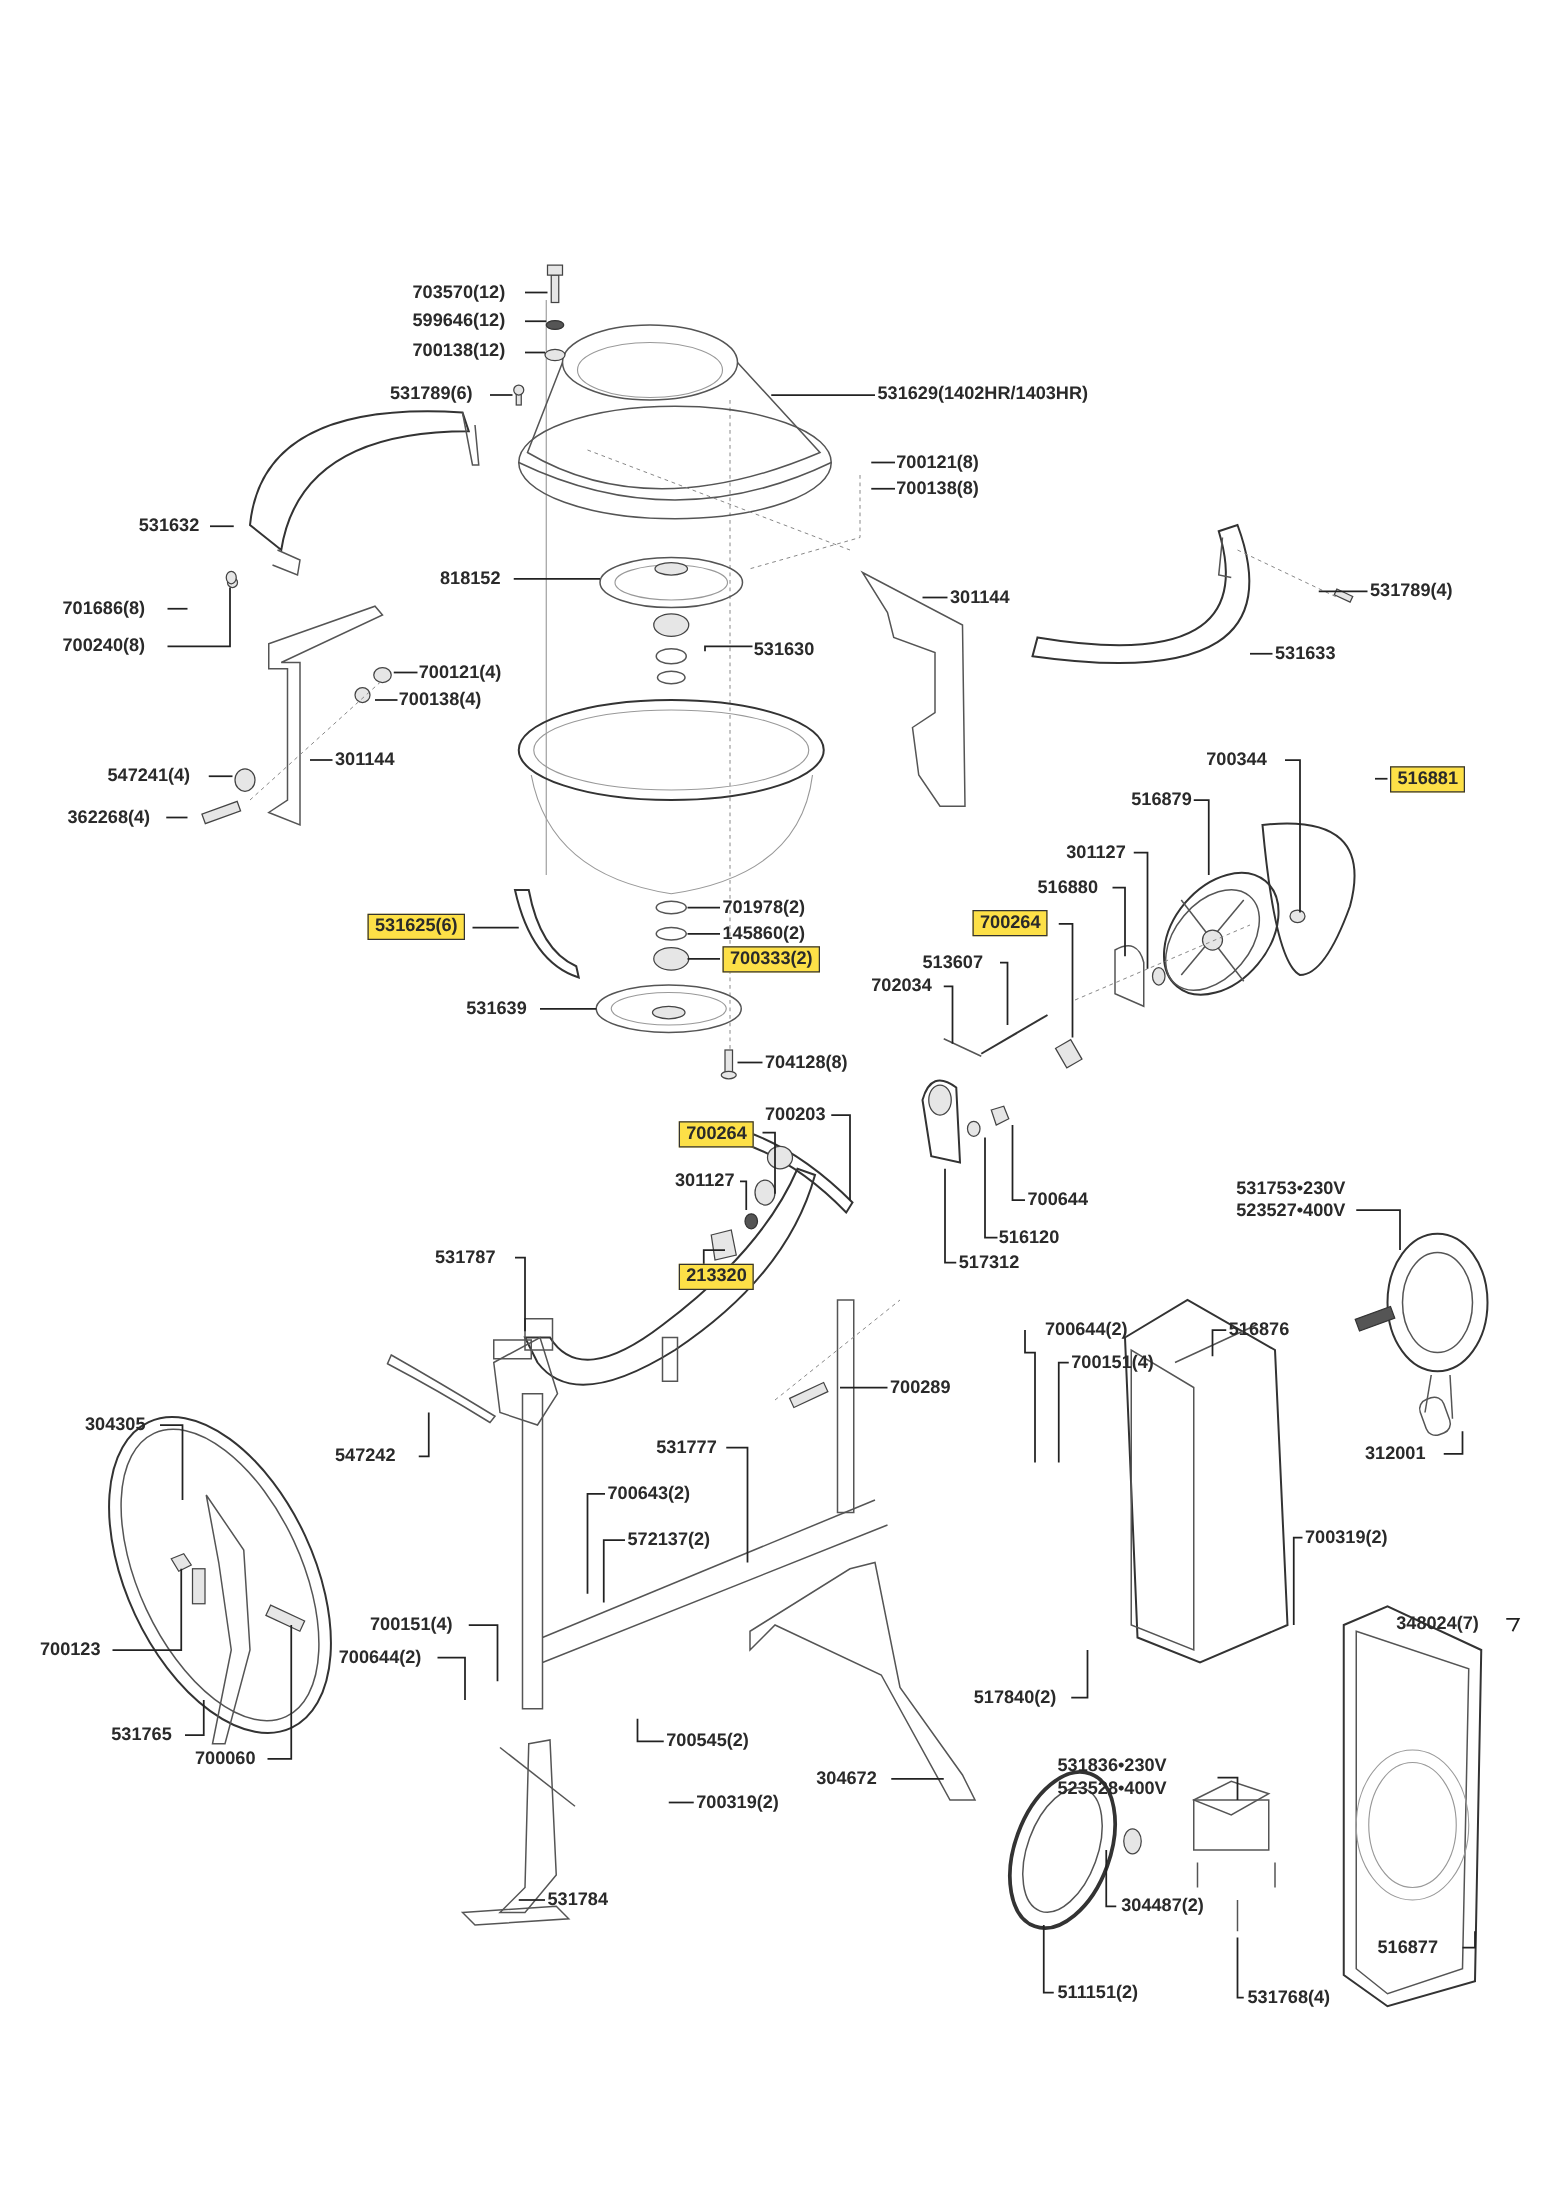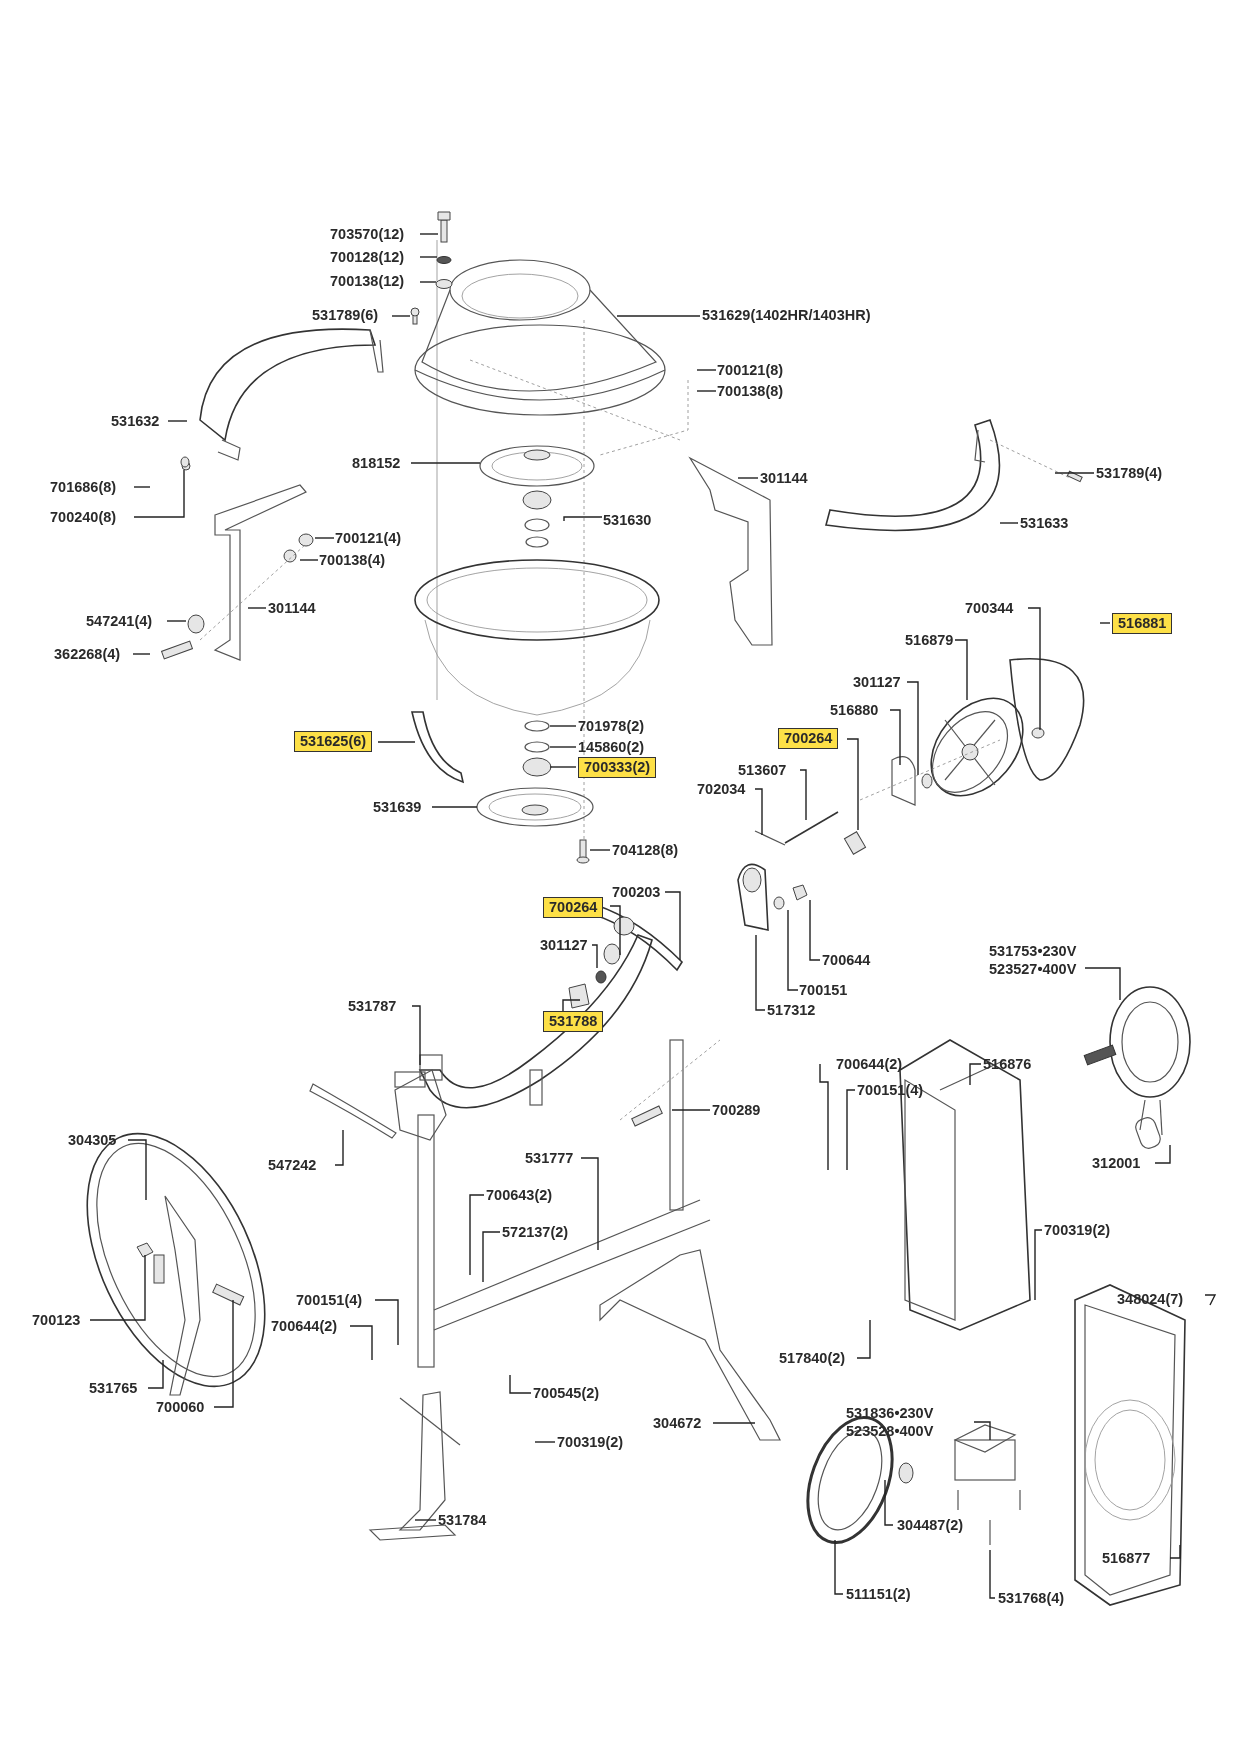--- a/index.html
+++ b/index.html
@@ -277,21 +277,21 @@
     <line class="lead" x1="535" y1="1442" x2="555" y2="1442"></line>
     <line class="lead" x1="415" y1="1520" x2="436" y2="1520"></line>
     <polyline class="lead" points="893,1525 885,1525 885,1480"></polyline>
     <polyline class="lead" points="1170,1558 1180,1558 1180,1545"></polyline>
     <polyline class="lead" points="995,1598 990,1598 990,1550"></polyline>
     <polyline class="lead" points="843,1594 835,1594 835,1540"></polyline>
   </g>
 </svg>
 
 <div class="lbl" style="left:330px;top:226px">703570(12)</div>
-<div class="lbl" style="left:330px;top:249px">700128(12)</div>
+<div class="lbl" style="left:330px;top:249px">599646(12)</div>
 <div class="lbl" style="left:330px;top:273px">700138(12)</div>
 <div class="lbl" style="left:312px;top:307px">531789(6)</div>
 <div class="lbl" style="left:702px;top:307px">531629(1402HR/1403HR)</div>
 <div class="lbl" style="left:717px;top:362px">700121(8)</div>
 <div class="lbl" style="left:717px;top:383px">700138(8)</div>
 <div class="lbl" style="left:111px;top:413px">531632</div>
 <div class="lbl" style="left:352px;top:455px">818152</div>
 <div class="lbl" style="left:760px;top:470px">301144</div>
 <div class="lbl" style="left:1096px;top:465px">531789(4)</div>
 <div class="lbl" style="left:50px;top:479px">701686(8)</div>
@@ -314,23 +314,23 @@
 <div class="lbl boxed" style="left:578px;top:757px">700333(2)</div>
 <div class="lbl boxed" style="left:778px;top:728px">700264</div>
 <div class="lbl" style="left:738px;top:762px">513607</div>
 <div class="lbl" style="left:697px;top:781px">702034</div>
 <div class="lbl" style="left:373px;top:799px">531639</div>
 <div class="lbl" style="left:612px;top:842px">704128(8)</div>
 <div class="lbl" style="left:612px;top:884px">700203</div>
 <div class="lbl boxed" style="left:543px;top:897px">700264</div>
 <div class="lbl" style="left:540px;top:937px">301127</div>
 <div class="lbl" style="left:822px;top:952px">700644</div>
-<div class="lbl" style="left:799px;top:982px">700151</div>
+<div class="lbl" style="left:799px;top:982px">516120</div>
 <div class="lbl" style="left:767px;top:1002px">517312</div>
-<div class="lbl boxed" style="left:543px;top:1011px">531788</div>
+<div class="lbl boxed" style="left:543px;top:1011px">213320</div>
 <div class="lbl" style="left:348px;top:998px">531787</div>
 <div class="lbl two" style="left:989px;top:942px"><span>531753•230V</span><br><span>523527•400V</span></div>
 <div class="lbl" style="left:836px;top:1056px">700644(2)</div>
 <div class="lbl" style="left:857px;top:1082px">700151(4)</div>
 <div class="lbl" style="left:983px;top:1056px">516876</div>
 <div class="lbl" style="left:712px;top:1102px">700289</div>
 <div class="lbl" style="left:68px;top:1132px">304305</div>
 <div class="lbl" style="left:268px;top:1157px">547242</div>
 <div class="lbl" style="left:525px;top:1150px">531777</div>
 <div class="lbl" style="left:1092px;top:1155px">312001</div>

